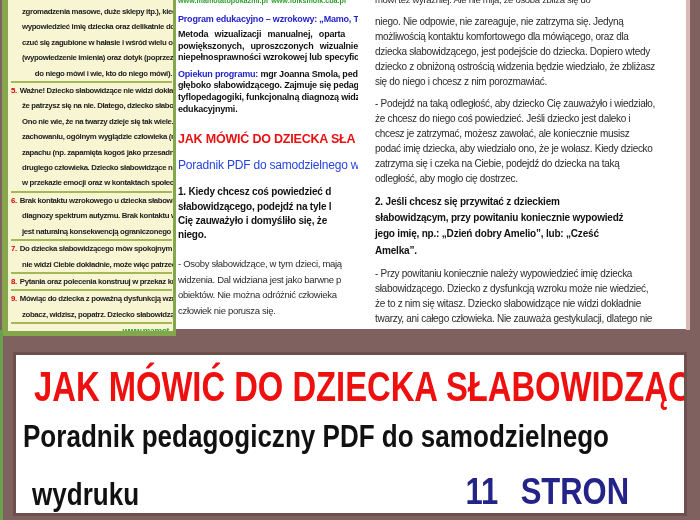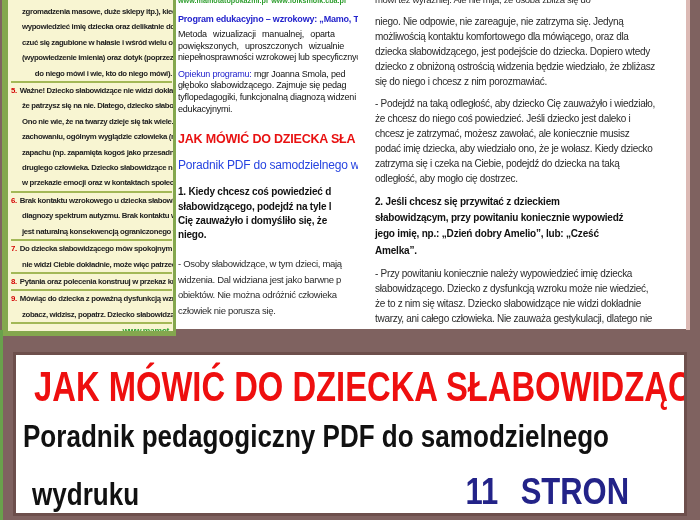--- a/index.html
+++ b/index.html
@@ -20,21 +20,21 @@
   .pink-edge{position:absolute;left:686px;top:0;width:4px;height:330px;background:#dcb9b4;}
   .mid-page{position:absolute;left:0;top:0;width:182px;height:100%;overflow:hidden;
             padding-left:2px;box-sizing:border-box;}
   .right-page{position:absolute;left:190px;top:0;width:320px;height:100%;overflow:hidden;
               padding-left:9px;box-sizing:border-box;}
   
   .links-row{display:flex;justify-content:space-between;margin-top:-4px;width:168px;
              font-size:7.2px;font-weight:bold;color:#2f9e2f;white-space:nowrap;}
   .program{margin-top:9px;font-size:9px;font-weight:bold;color:#2323cc;white-space:nowrap;letter-spacing:-0.2px;}
   .metoda{margin-top:5px;}
-  .mline{font-size:9px;font-weight:normal;color:#111;line-height:11.6px;white-space:nowrap;letter-spacing:-0.2px;}
+  .mline{font-size:9px;font-weight:bold;color:#111;line-height:11.6px;white-space:nowrap;letter-spacing:-0.2px;}
   .mline.wide{word-spacing:4px;}
   .opiekun{margin-top:5px;}
   .blue-lead{color:#2323cc;}
   .red-heading{margin-top:17px;font-size:12.5px;font-weight:bold;color:#e81111;white-space:nowrap;letter-spacing:-0.2px;}
   .blue-sub{margin-top:12px;font-size:12px;color:#2744e0;white-space:nowrap;letter-spacing:-0.2px;}
   .item1{margin-top:13px;}
   .iline{font-size:10px;font-weight:bold;color:#111;line-height:14.4px;white-space:nowrap;letter-spacing:-0.2px;}
   .osoby{margin-top:13px;}
   .oline2{font-size:9.5px;color:#2b2b2b;line-height:15.8px;white-space:nowrap;letter-spacing:-0.3px;}
   

